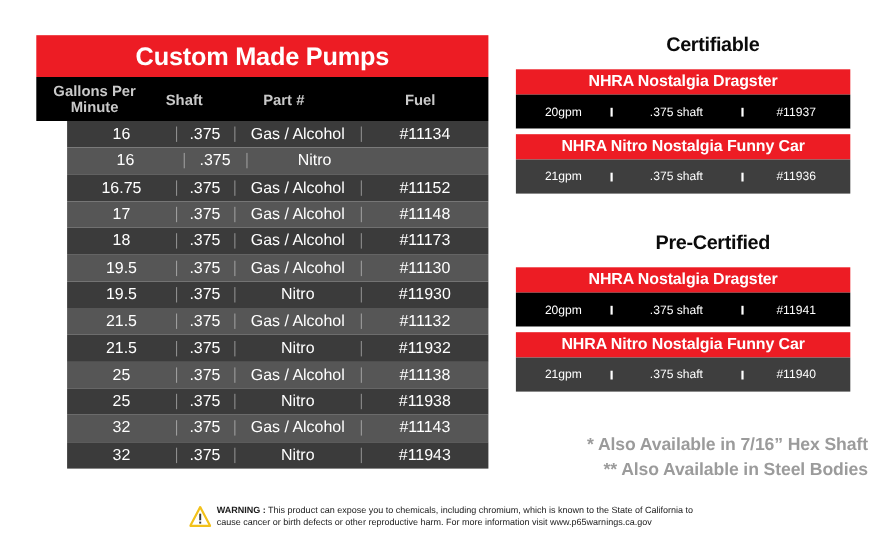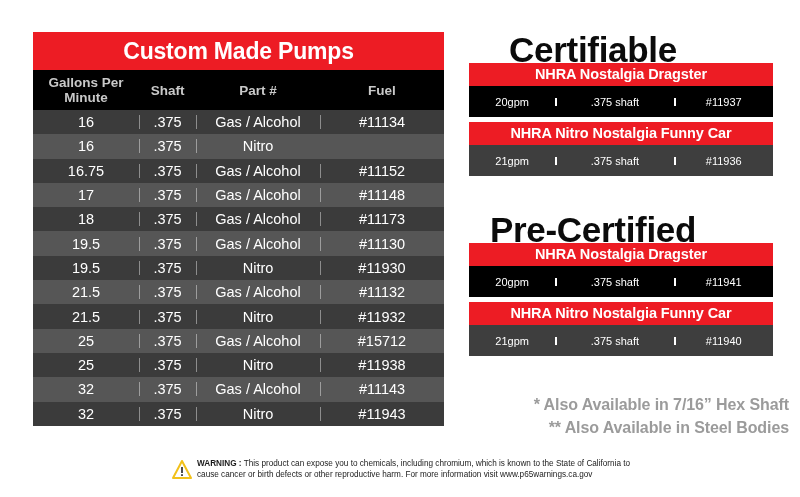--- a/index.html
+++ b/index.html
@@ -43,20 +43,21 @@
     color: #c9c9c9;
     font-weight: bold;
     font-size: 13.5px;
     text-align: center;
     line-height: 15px;
   }
   .prow {
     display: flex;
     height: 24.3px;
     align-items: center;
+    margin-left: 28px;
   }
   .prow.odd  { background: #3b3b3b; }
   .prow.even { background: #565656; }
   .prow .cell {
     color: #ffffff;
     font-size: 14.5px;
     text-align: center;
     position: relative;
   }
   .prow .cell + .cell::before {
@@ -68,24 +69,24 @@
   }
   .c-gpm   { width: 106px; }
   .c-shaft { width: 57px; }
   .c-fuel  { width: 124px; }
   .c-part  { width: 124px; }
 
   
   .section-title {
     position: absolute;
     width: 304px;
-    left: 441px;
-    text-align: center;
-    font-weight: bold;
-    font-size: 35px;
+    left: 496px;
+    text-align: center;
+    font-weight: bold;
+    font-size: 18px;
     color: #0b0b0b;
     letter-spacing: -0.3px;
   }
   #certifiable-title { top: 30px; }
   #precertified-title { top: 210px; }
 
   .cert-table {
     position: absolute;
     left: 469px;
     width: 304px;
@@ -228,21 +229,21 @@
       <div class="prow odd">
         <div class="cell c-gpm">21.5</div>
         <div class="cell c-shaft">.375</div>
         <div class="cell c-fuel">Nitro</div>
         <div class="cell c-part">#11932</div>
       </div>
       <div class="prow even">
         <div class="cell c-gpm">25</div>
         <div class="cell c-shaft">.375</div>
         <div class="cell c-fuel">Gas / Alcohol</div>
-        <div class="cell c-part">#15712</div>
+        <div class="cell c-part">#11138</div>
       </div>
       <div class="prow odd">
         <div class="cell c-gpm">25</div>
         <div class="cell c-shaft">.375</div>
         <div class="cell c-fuel">Nitro</div>
         <div class="cell c-part">#11938</div>
       </div>
       <div class="prow even">
         <div class="cell c-gpm">32</div>
         <div class="cell c-shaft">.375</div>

